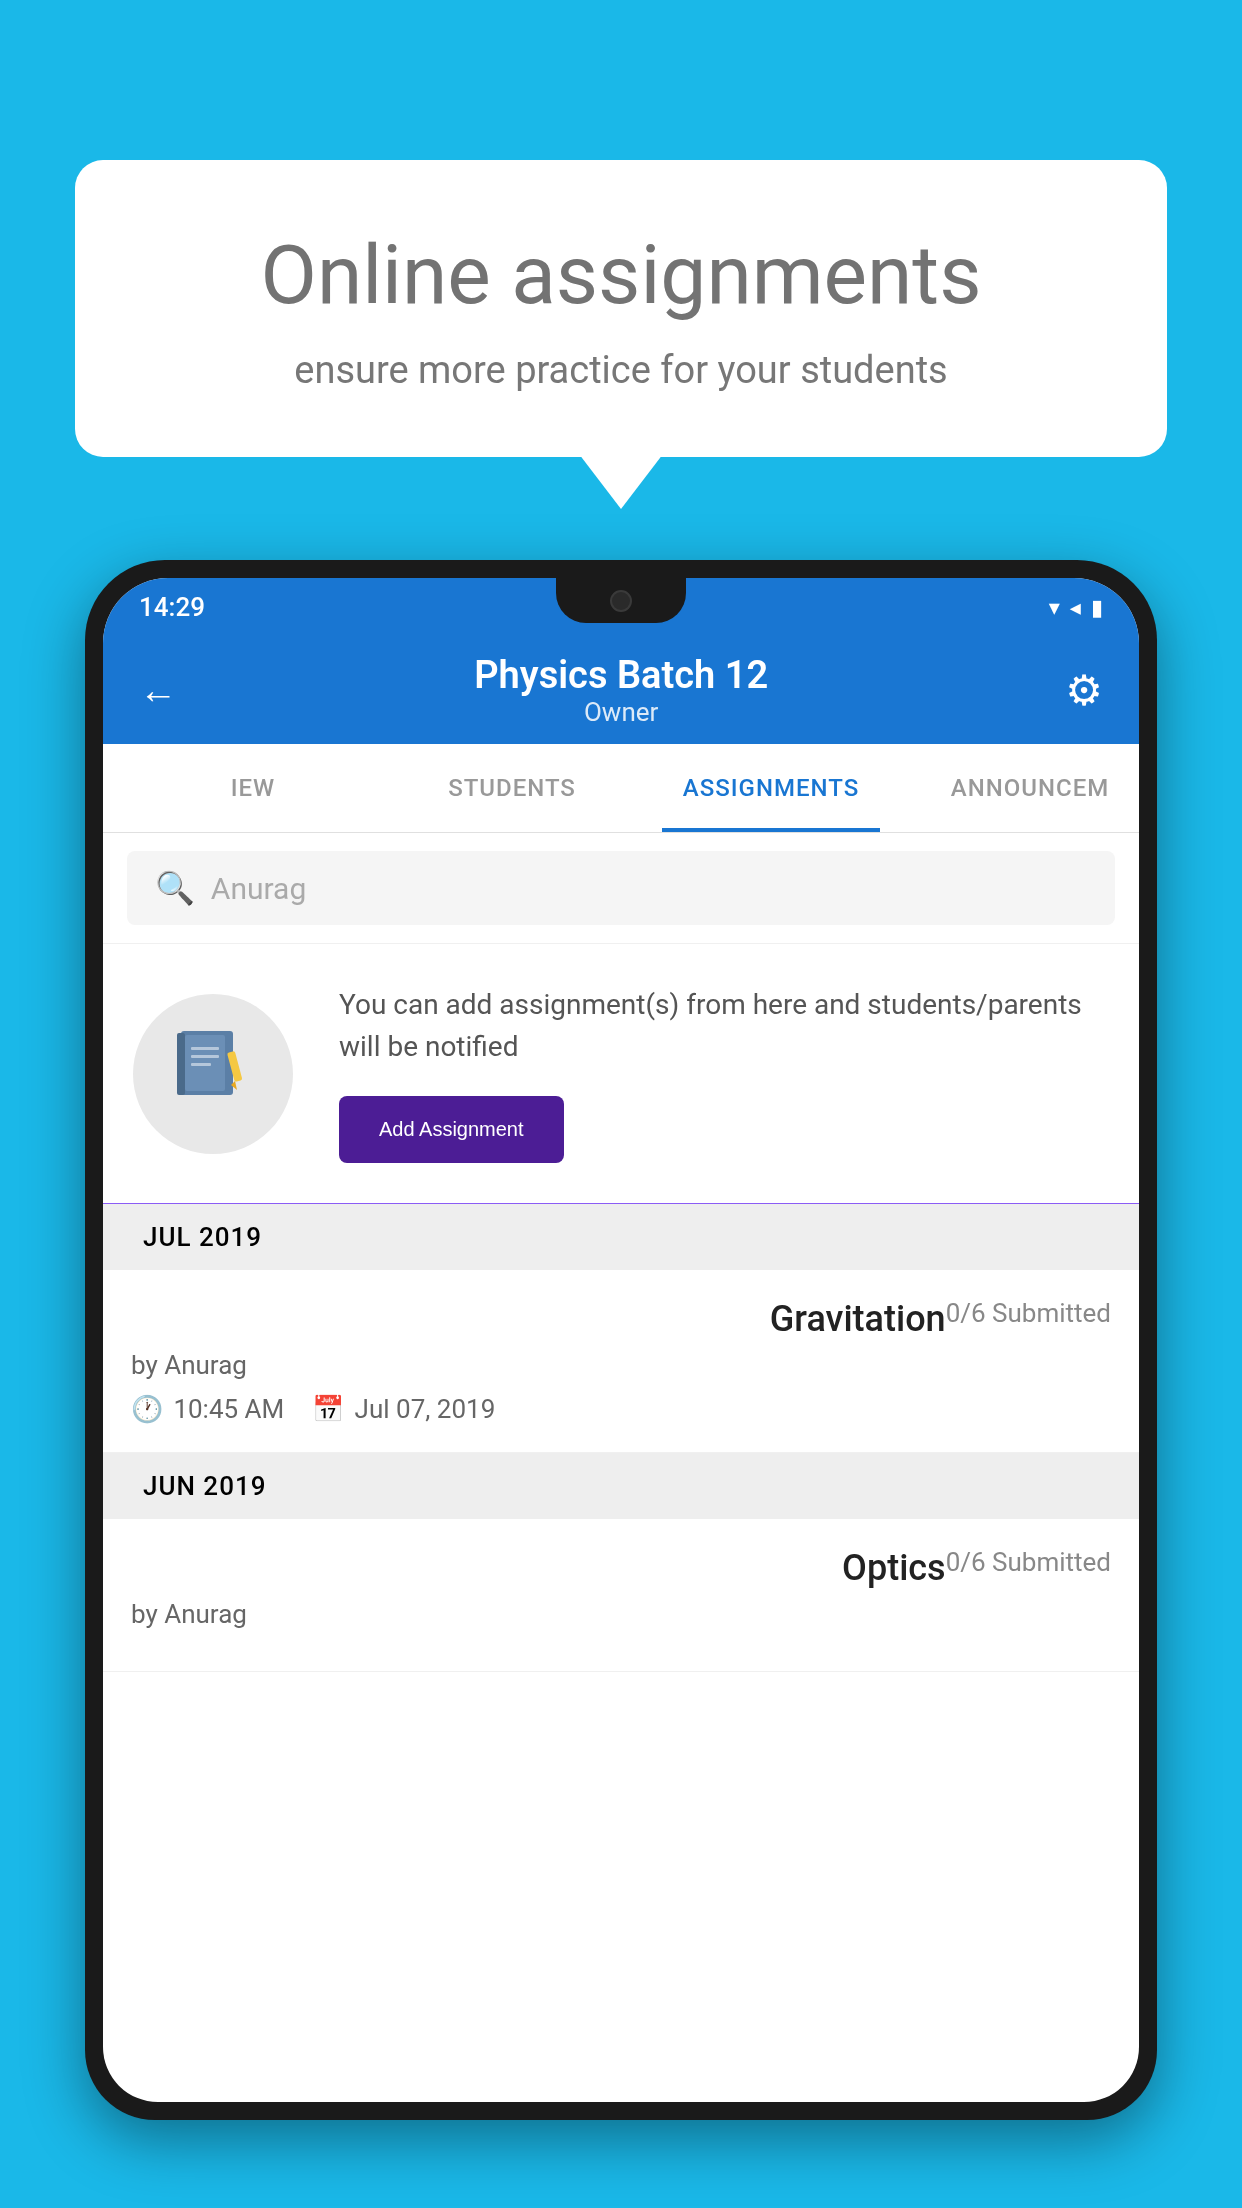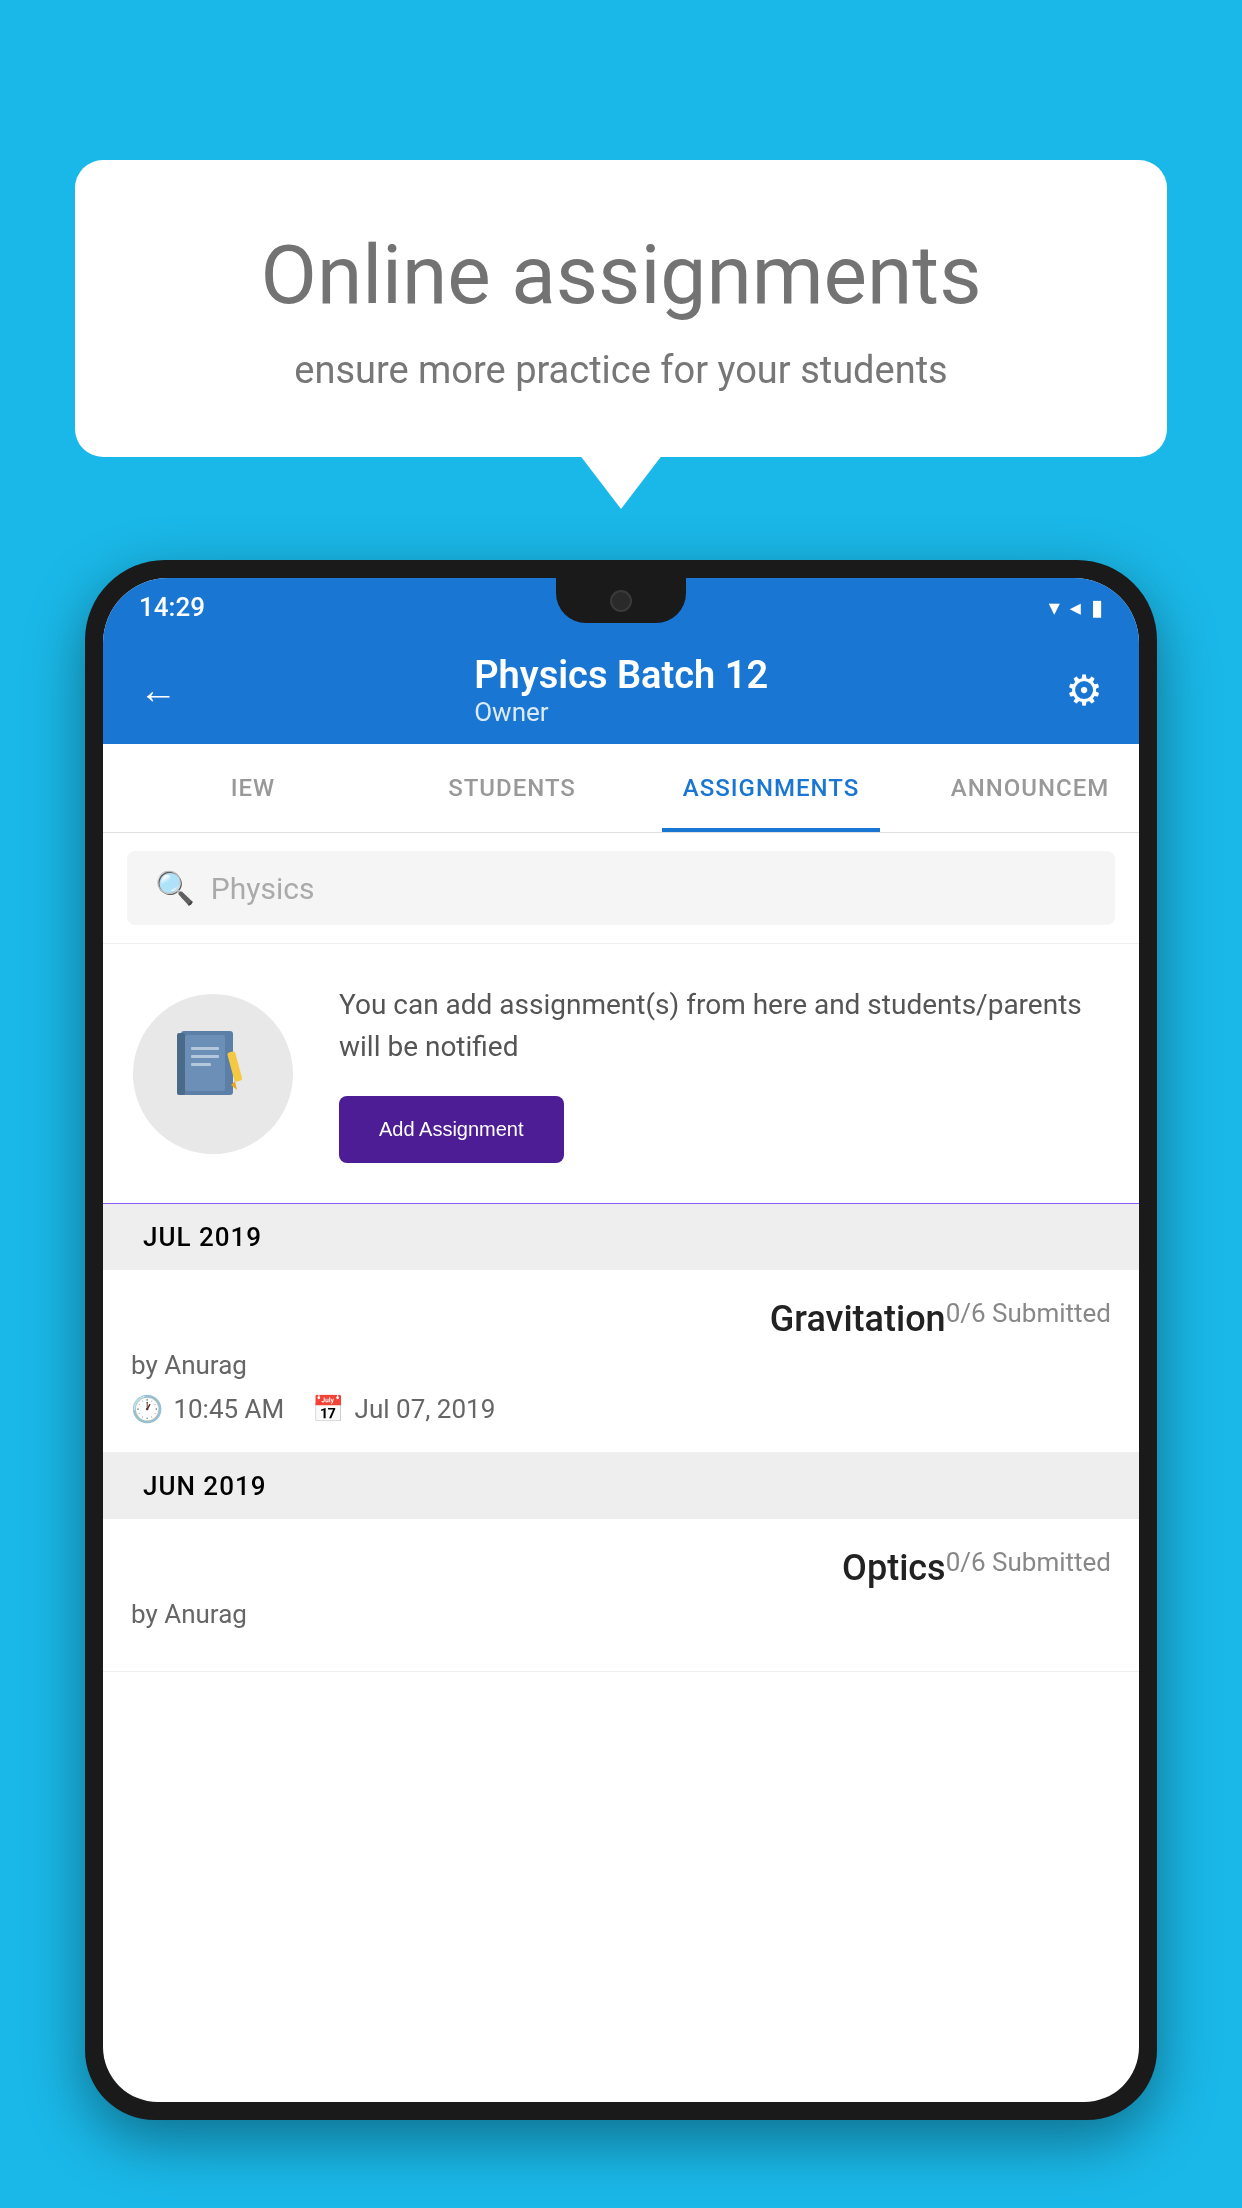--- a/index.html
+++ b/index.html
@@ -165,21 +165,21 @@
       padding: 0 36px;
     }
 
     .back-arrow {
       color: white;
       font-size: 38px;
       cursor: pointer;
     }
 
     .header-center {
-      text-align: left;
+      text-align: center;
     }
 
     .header-title {
       color: white;
       font-size: 38px;
       font-weight: 600;
     }
 
     .header-subtitle {
       color: rgba(255,255,255,0.85);
@@ -406,21 +406,21 @@
           <span>ASSIGNMENTS</span>
         </div>
         <div class="tab-item">
           <span>ANNOUNCEM</span>
         </div>
       </div>
 
       <div class="search-container">
         <div class="search-input-wrapper">
           <span class="search-icon-sym">🔍</span>
-          <span class="search-placeholder">Physics</span>
+          <span class="search-placeholder">Anurag</span>
         </div>
       </div>
 
       <div class="info-card">
         <div class="notebook-circle">
           <div class="notebook-icon-wrapper">
             <svg width="80" height="80" viewBox="0 0 80 80" fill="none">
               <rect x="8" y="6" width="52" height="64" rx="3" fill="#5b7fa6"></rect>
               <rect x="12" y="10" width="40" height="56" rx="2" fill="#6b8fb6"></rect>
               <rect x="4" y="8" width="8" height="62" rx="2" fill="#4a6a8a"></rect>

